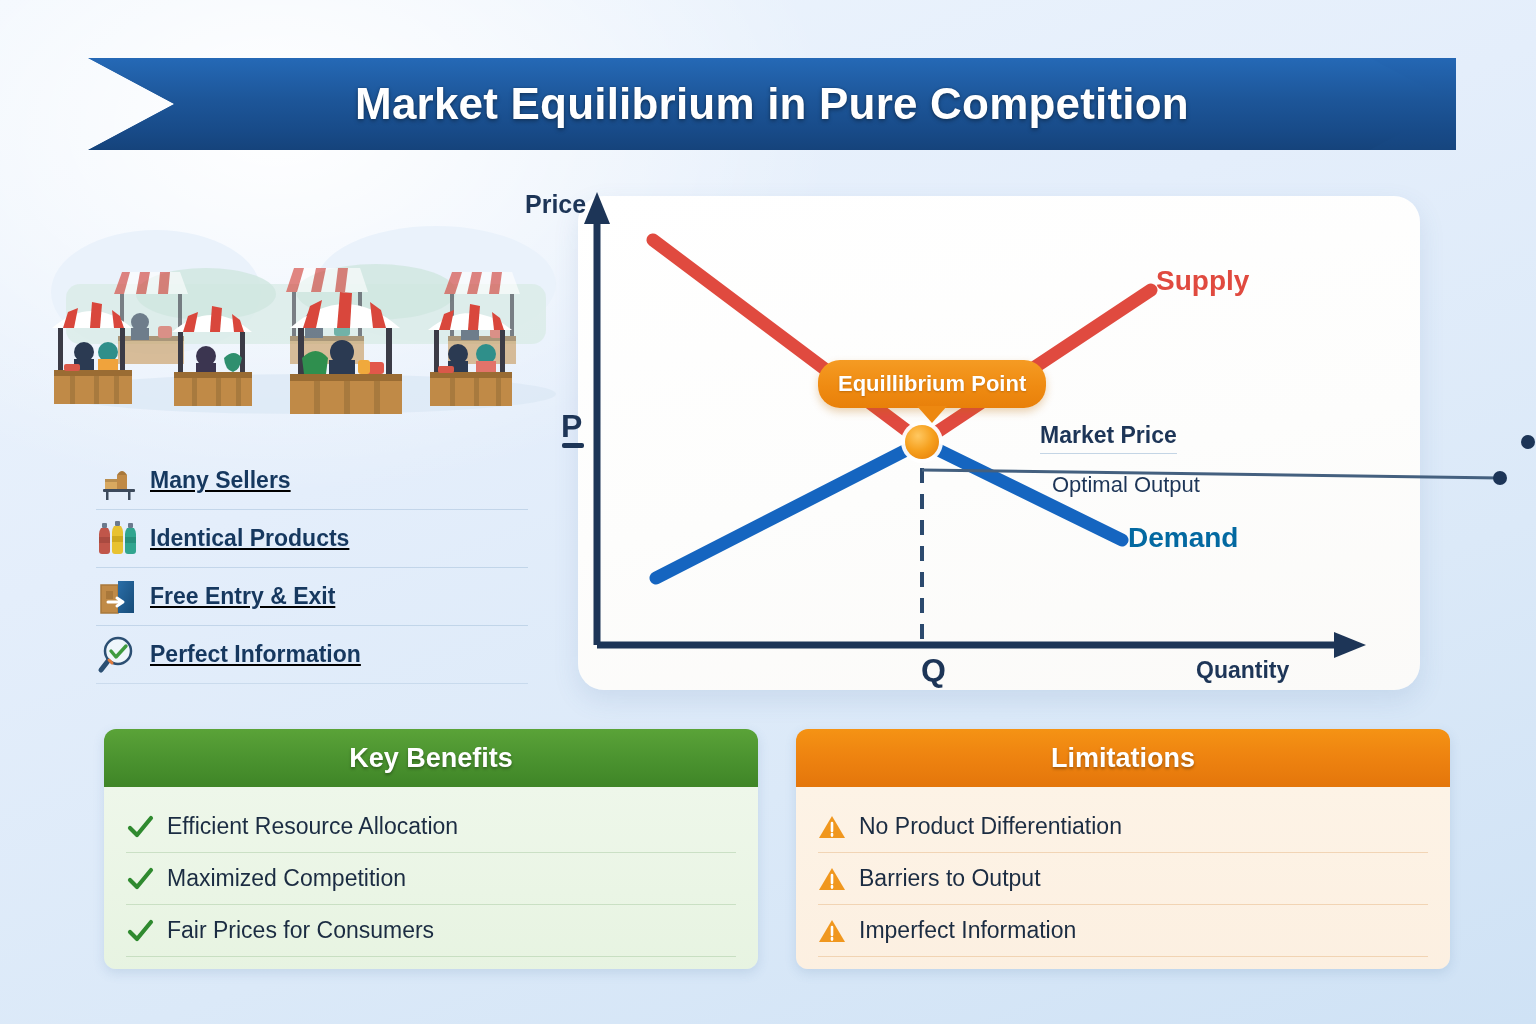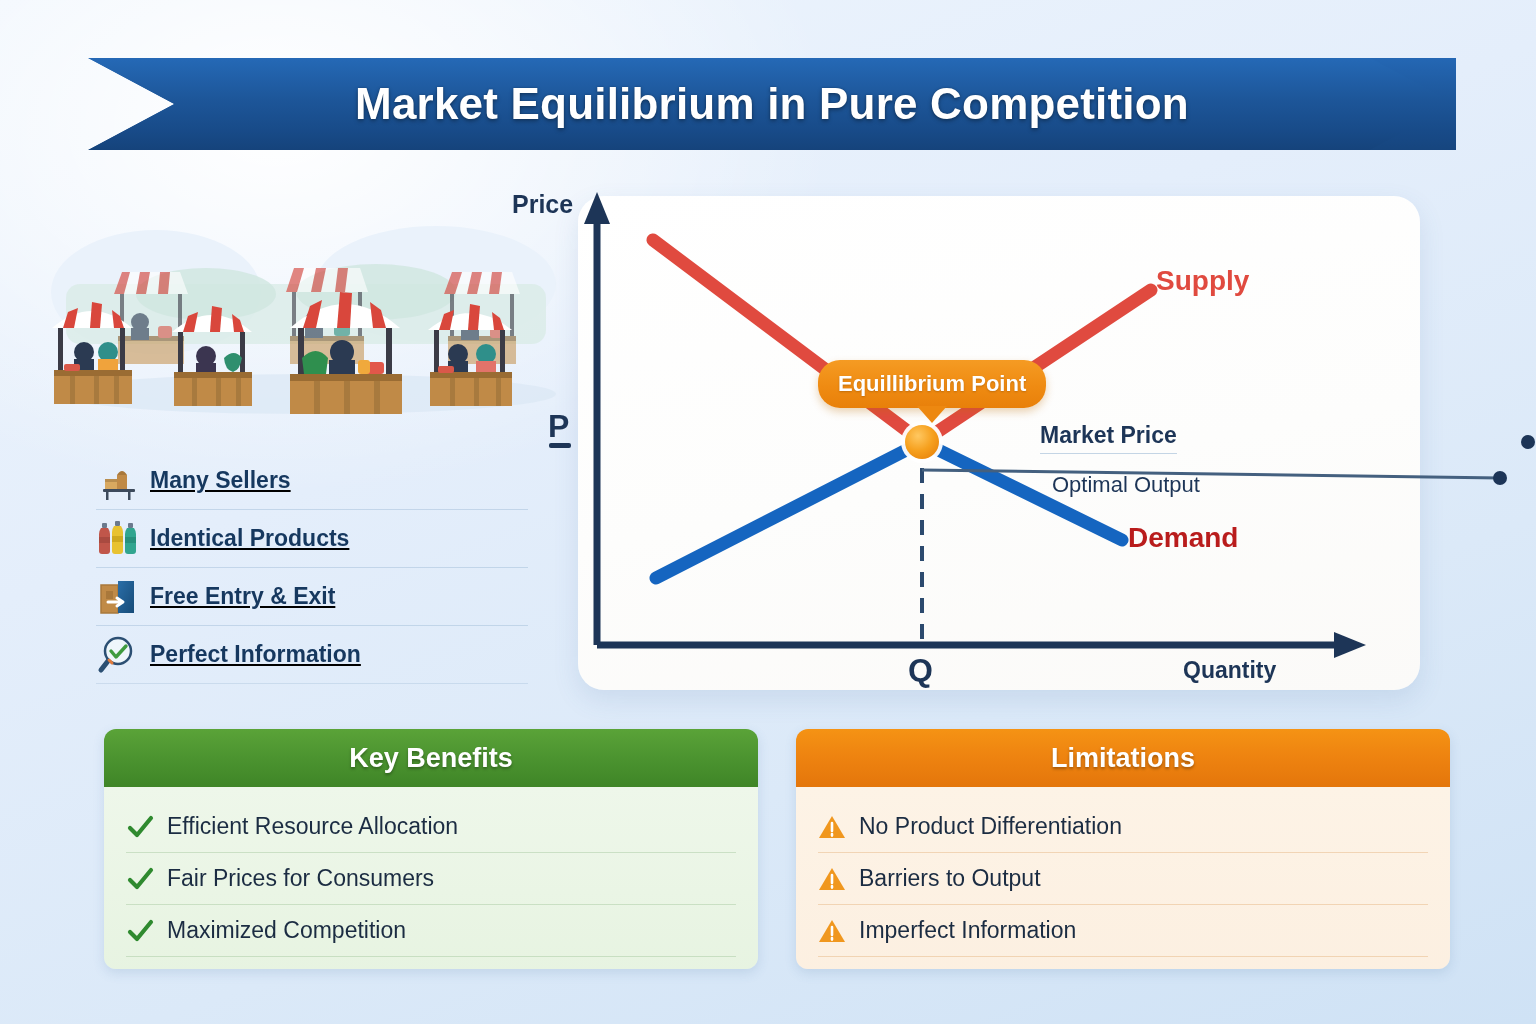--- a/index.html
+++ b/index.html
@@ -53,29 +53,29 @@
   
   .chart-card{
     position:absolute; left:578px; top:196px; width:842px; height:494px;
     background:linear-gradient(170deg,#ffffff 0%, #fdfdfc 55%, #fbfaf8 100%);
     border-radius:26px;
     box-shadow:0 10px 26px rgba(70,110,160,0.13);
   }
   .chart-zone{ position:absolute; left:500px; top:180px; width:900px; height:530px; }
   .chart-zone svg{ width:100%; height:100%; display:block; overflow:visible; }
 
-  .axis-lbl{ position:absolute; font-weight:bold; color:#1d3557; }
+  .axis-lbl{ position:absolute; font-weight:bold; color:#1d3557;margin-left:13px; }
   .lbl-price   { left:512px; top:190px;  font-size:25px; }
   .lbl-quantity{ left:1183px; top:657px; font-size:23px; }
   .lbl-P       { left:548px; top:408px;  font-size:32px; }
   .lbl-Pbar    { left:549px; top:443px;  width:22px; height:5px; background:#1d3557; border-radius:2px; }
   .lbl-Q       { left:908px; top:652px;  font-size:32px; }
 
   .lbl-supply{ position:absolute; left:1156px; top:265px; font-size:28px; font-weight:bold; color:#e04a3f; }
-  .lbl-demand{ position:absolute; left:1128px; top:522px; font-size:28px; font-weight:bold; color:#b91c1c; }
+  .lbl-demand{ position:absolute; left:1128px; top:522px; font-size:28px; font-weight:bold; color:#0369a1; }
   .lbl-market-price{
     position:absolute; left:1040px; top:422px; font-size:23px; font-weight:bold; color:#1d3557;
     padding-bottom:4px; border-bottom:1px solid rgba(150,180,210,0.55);
   }
   .lbl-optimal{ position:absolute; left:1036px; top:472px; font-size:22px; font-weight:normal; color:#1d3557;margin-left:16px; }
 
   .eq-pill{
     position:absolute; left:818px; top:360px; height:48px; padding:0 20px;
     background:linear-gradient(180deg,#f59b23 0%, #ef8b12 55%, #e8800a 100%);
     border-radius:22px; display:flex; align-items:center; justify-content:center;
@@ -378,29 +378,29 @@
             </svg>
         </span>
         <span class="panel-txt">Efficient Resource Allocation</span>
       </div>
       <div class="panel-row">
         <span class="panel-ico">
           <svg viewBox="0 0 28 28">
               <path d="M4 15 l7 7 l14 -17" stroke="#2f8a2f" stroke-width="4.2" fill="none" stroke-linecap="round" stroke-linejoin="round"></path>
             </svg>
         </span>
-        <span class="panel-txt">Fair Prices for Consumers</span>
+        <span class="panel-txt">Maximized Competition</span>
       </div>
       <div class="panel-row">
         <span class="panel-ico">
           <svg viewBox="0 0 28 28">
               <path d="M4 15 l7 7 l14 -17" stroke="#2f8a2f" stroke-width="4.2" fill="none" stroke-linecap="round" stroke-linejoin="round"></path>
             </svg>
         </span>
-        <span class="panel-txt">Maximized Competition</span>
+        <span class="panel-txt">Fair Prices for Consumers</span>
       </div>
     </div>
   </div>
 
   <div class="panel panel-limits">
     <div class="panel-head">Limitations</div>
     <div class="panel-body">
       <div class="panel-row">
         <span class="panel-ico">
           <svg viewBox="0 0 28 28">

